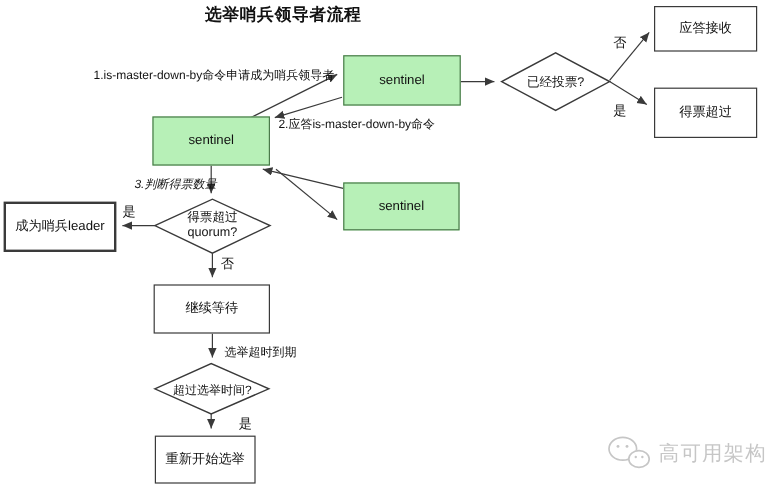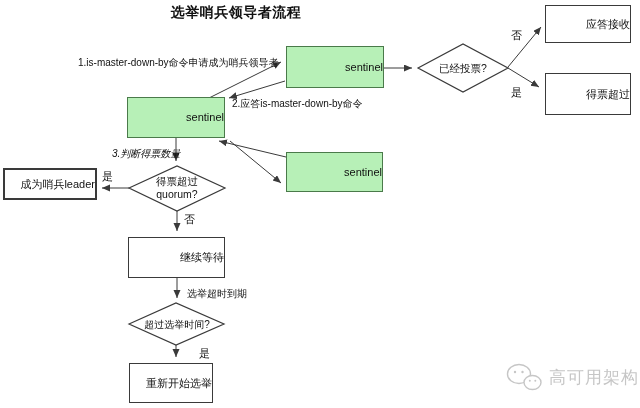--- a/index.html
+++ b/index.html
@@ -15,31 +15,31 @@
   }
   .wires{position:absolute;left:0;top:0;pointer-events:none;}
   .wires line{stroke:var(--line);stroke-width:1;}
   .wires polygon{fill:#ffffff;stroke:var(--line);stroke-width:1.2;}
   .wires marker path{fill:var(--line);}
   .title{
     position:absolute;left:116px;top:4px;width:240px;text-align:center;
     font-size:14px;font-weight:bold;letter-spacing:0.5px;
   }
   .node{
-    position:absolute;display:flex;align-items:center;justify-content:flex-end;
+    position:absolute;display:flex;align-items:center;justify-content:center;
     background:#fff;border:1px solid var(--line);font-size:11px;line-height:13px;
     text-align:center;box-sizing:border-box;
   }
   .node.green{background:var(--node_green);border-color:var(--node_green_border);}
   .n-sentinel-top{left:286px;top:46px;width:98px;height:42px;}
   .n-sentinel-mid{left:127px;top:97px;width:98px;height:41px;}
   .n-sentinel-right{left:286px;top:152px;width:97px;height:40px;}
   .n-accept{left:545px;top:5px;width:86px;height:38px;}
   .n-reject{left:545px;top:73px;width:86px;height:42px;}
-  .n-leader{left:3px;top:168px;width:94px;height:32px;border-width:2px;}
+  .n-leader{left:3px;top:168px;width:94px;height:42px;border-width:2px;}
   .n-wait{left:128px;top:237px;width:97px;height:41px;}
   .n-restart{left:129px;top:363px;width:84px;height:40px;}
   .dlabel{position:absolute;text-align:center;}
   .d-vote{left:423px;top:62px;width:80px;font-size:10.5px;}
   .d-quorum{left:137px;top:175px;width:80px;font-size:10.5px;line-height:13px;}
   .d-timeout{left:130px;top:318px;width:94px;font-size:10px;}
   .elabel{position:absolute;font-size:10px;white-space:nowrap;}
   .yn{font-size:11px;}
   .l-step1{left:78px;top:56px;}
   .l-step2{left:232px;top:97px;}

